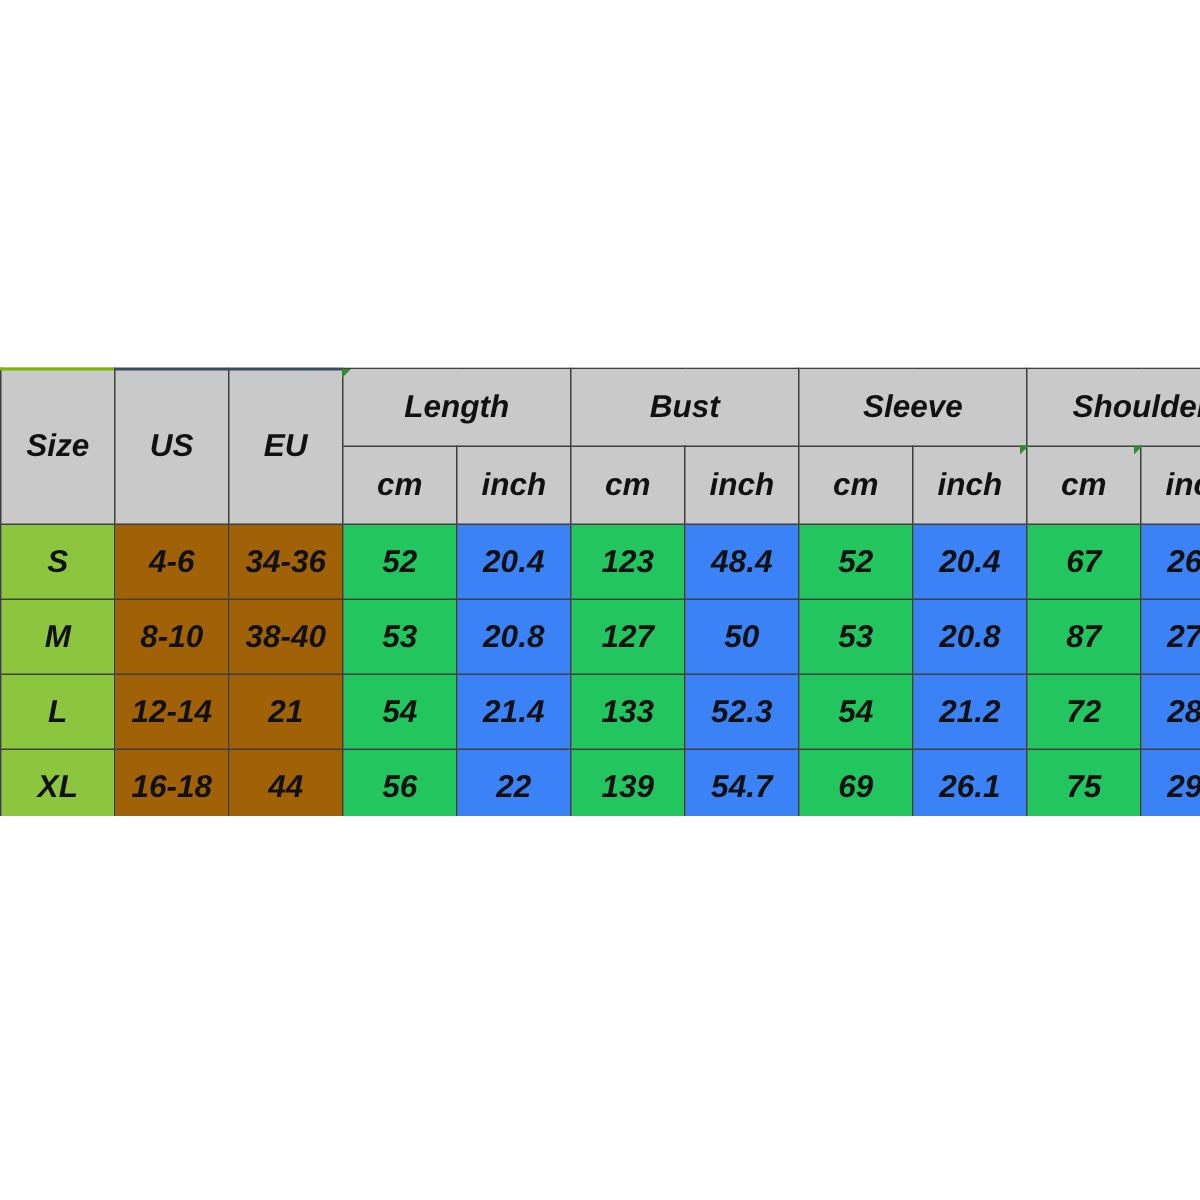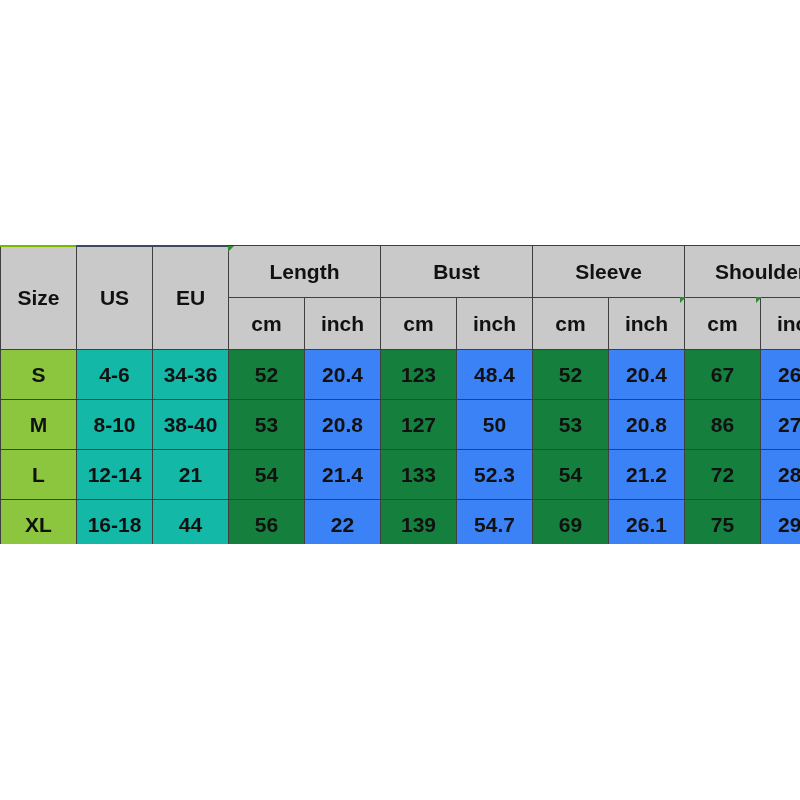--- a/index.html
+++ b/index.html
@@ -41,36 +41,37 @@
   table.size-chart td {
     border: 1px solid #3f3f3f;
     text-align: center;
     vertical-align: middle;
     color: #111111;
     font-size: 21px;
     font-weight: bold;
     padding: 0;
     line-height: 1;
     white-space: nowrap;
+    font-style: italic;
   }
 
   
   td.hd {
     background: #c9c9c9;
     font-size: 21px;
     font-weight: bold;
   }
   td.hd-group { height: 51px; }
   td.hd-sub   { height: 51px; }
   td.hd-tall  { height: 102px; margin-top: 33px; }
 
   
   td.c-size   { background: #8cc63f; }
-  td.c-us     { background: #14b8a6; margin-left: 32px; }
-  td.c-cm     { background: #15803d; }
+  td.c-us     { background: #a16207; margin-left: 32px; }
+  td.c-cm     { background: #22c55e; }
   td.c-inch   { background: #3b82f6; }
 
   tr.data-row td { height: 49px; }
 
   
   .top-stripe {
     position: absolute;
     top: 0;
     height: 2px;
   }
@@ -151,21 +152,21 @@
         <tr class="data-row">
           <td class="c-size">M</td>
           <td class="c-us">8-10</td>
           <td class="c-us">38-40</td>
           <td class="c-cm">53</td>
           <td class="c-inch">20.8</td>
           <td class="c-cm">127</td>
           <td class="c-inch">50</td>
           <td class="c-cm">53</td>
           <td class="c-inch">20.8</td>
-          <td class="c-cm">86</td>
+          <td class="c-cm">87</td>
           <td class="c-inch">27.2</td>
         </tr>
 
         <tr class="data-row">
           <td class="c-size">L</td>
           <td class="c-us">12-14</td>
           <td class="c-us">21</td>
           <td class="c-cm">54</td>
           <td class="c-inch">21.4</td>
           <td class="c-cm">133</td>

